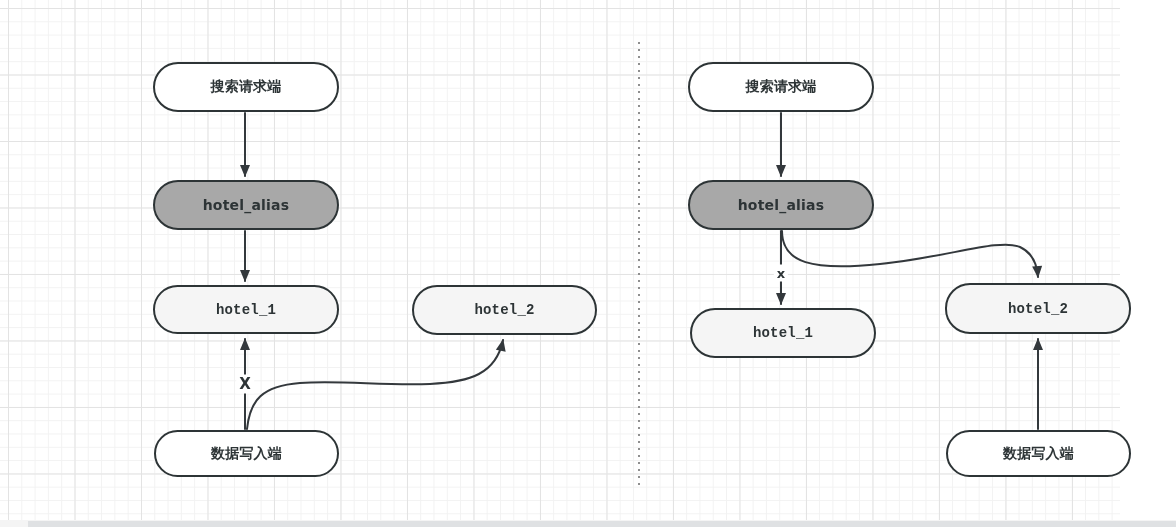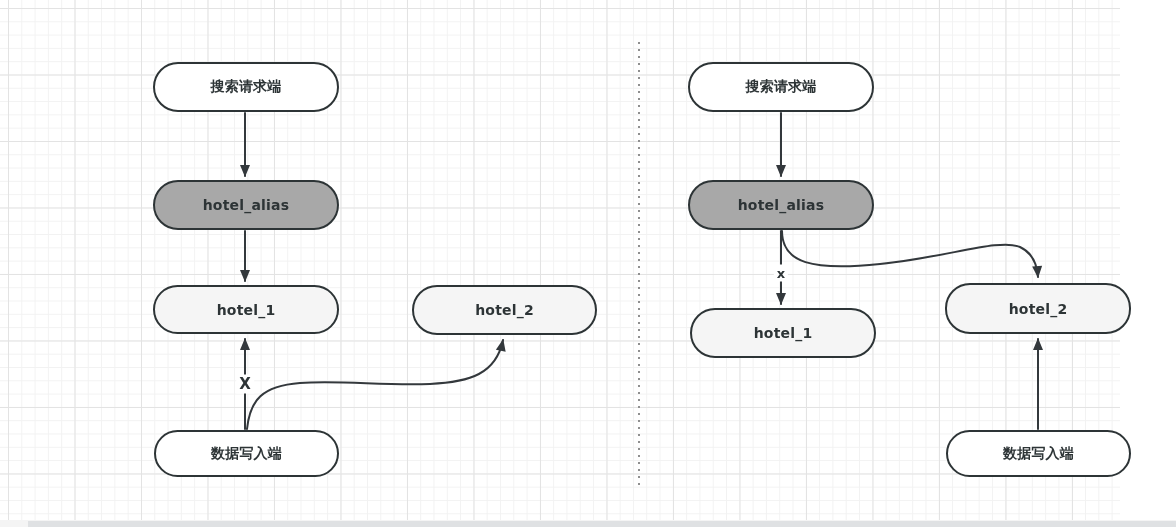--- a/index.html
+++ b/index.html
@@ -36,21 +36,21 @@
     background: #ffffff;
     border: 2px solid #2d3436;
     border-radius: 25px;
     color: #2d3436;
     font-size: 14px;
     font-weight: 700;
     letter-spacing: 0.2px;
     cursor: default;
   }
   .node.alias { background: #a8a8a8; }
-  .node.index { background: #f5f5f5; }
+  .node.index { background: #f5f5f5; font-family: Liberation Mono, monospace; }
 
   .edge-label {
     position: absolute;
     transform: translate(-50%, -50%);
     background: #ffffff;
     color: #2d3436;
     font-weight: 700;
     line-height: 1;
     padding: 2px 3px;
   }

